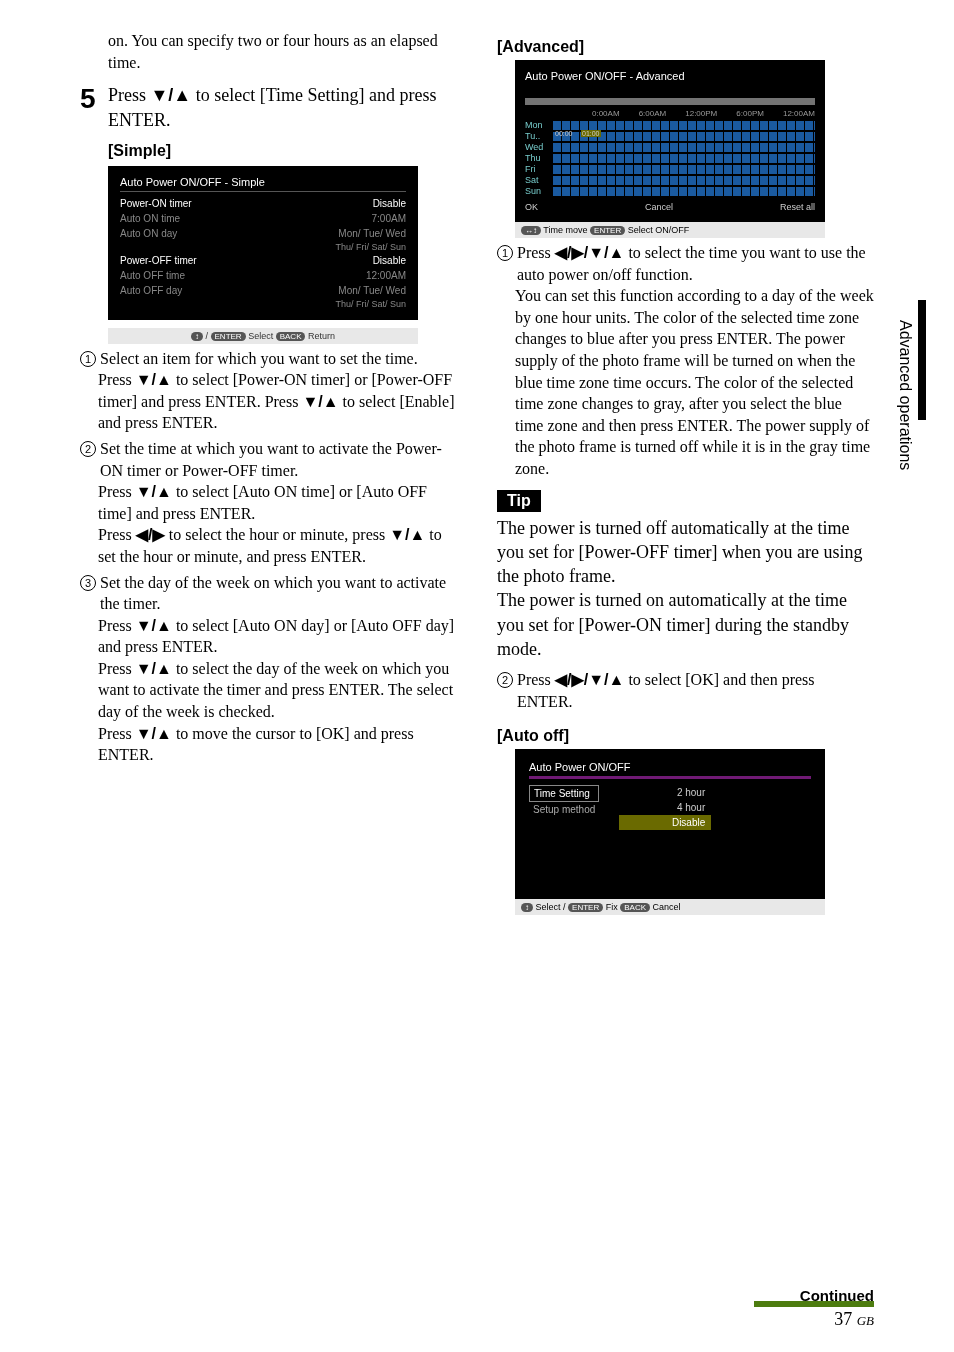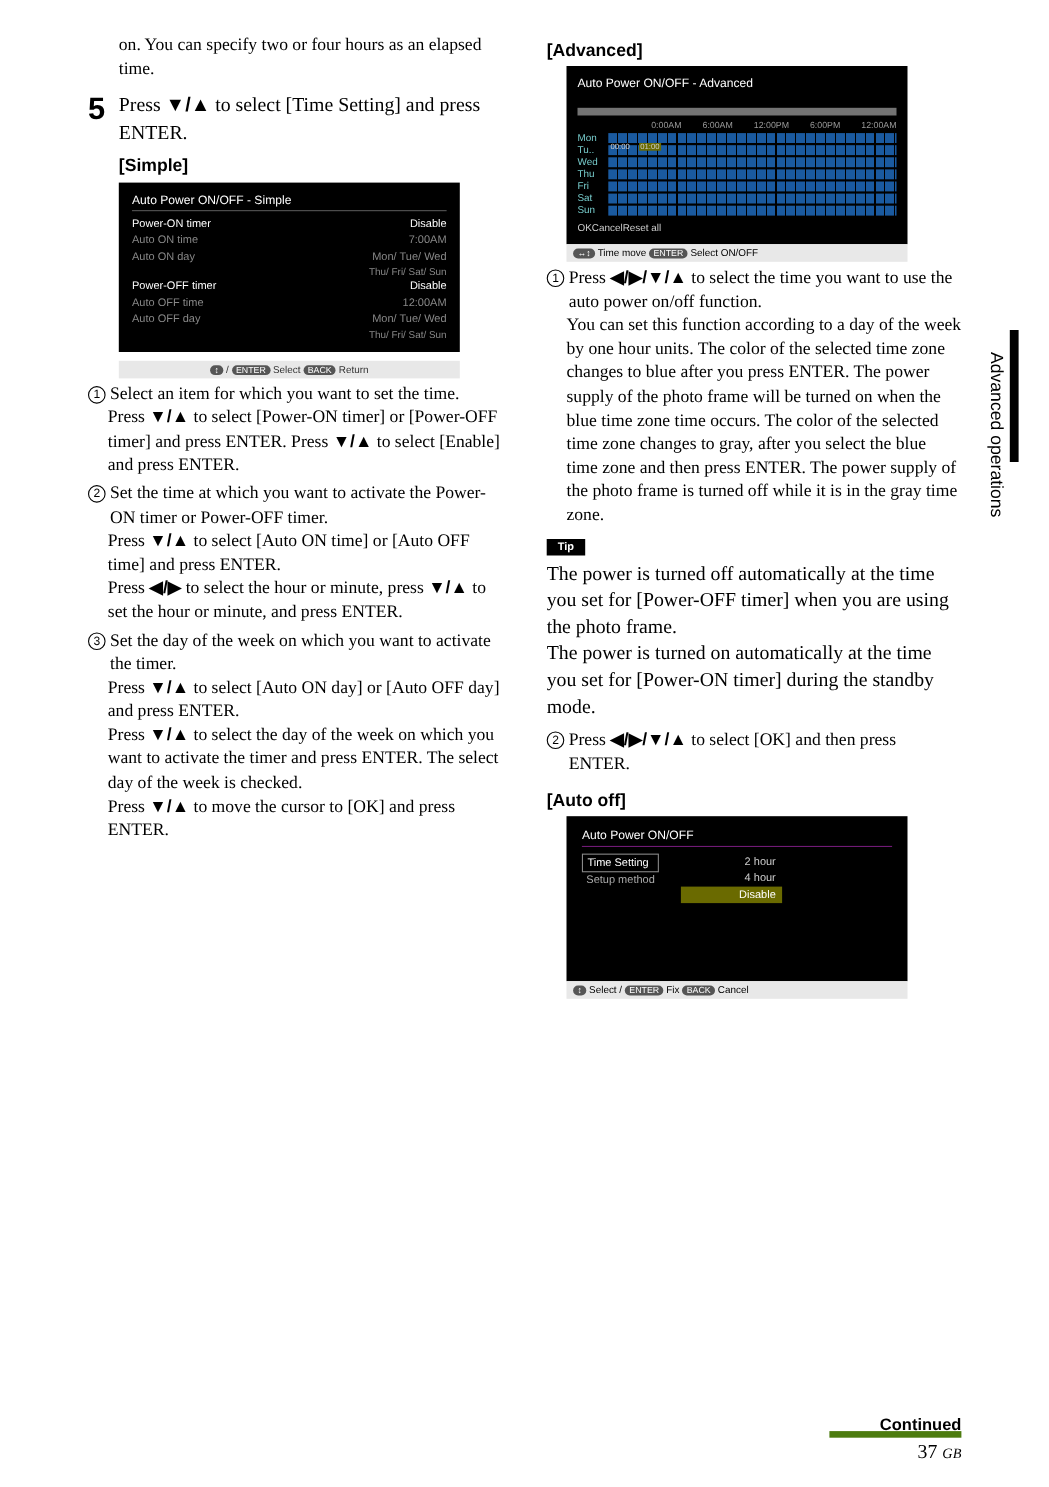--- a/index.html
+++ b/index.html
@@ -117,35 +117,35 @@
     width: 310px;
     margin-left: 18px;
     box-sizing: border-box;
   }
   .adv-shot .title { color:#fff; font-size:11px; border-bottom:7px solid #737373; padding-bottom:16px; margin-bottom:4px;}
   .adv-shot .times { color:#999; font-size:8px; display:flex; justify-content:space-between; margin:0 0 2px 30px;padding-left:37px;}
   .adv-shot .gridrow { display:flex; align-items:center; margin:1px 0;}
   .adv-shot .daylab { width:28px; color:#7cc; font-size:9px;}
   .adv-shot .bar { flex:1; height:9px; background:repeating-linear-gradient(90deg,#1a5aa0 0 8px,#000 8px 9px);}
   .adv-shot .bar.sel { background:linear-gradient(90deg,#6a6a00 0 15px, repeating-linear-gradient(90deg,#1a5aa0 0 8px,#000 8px 9px) 15px);}
-  .adv-shot .btns { display:flex; justify-content:flex-start; margin-top:6px; color:#ccc; font-size:9px;}
+  .adv-shot .btns { display:flex; justify-content:space-between; margin-top:6px; color:#ccc; font-size:9px;}
   .adv-hint { background:#e8e8e8; margin-left:18px; width:310px; box-sizing:border-box; padding:3px 6px; font-size:9px; font-family:Arial,sans-serif;}
   .adv-hint .pill { background:#555; color:#fff; border-radius:6px; padding:0 4px; font-size:8px;}
 
   .tipbox {
     background:#000; color:#fff; font-family:Arial,sans-serif; font-weight:bold;
-    font-size:10px; padding:2px 10px; display:inline-block; margin:10px 0 4px 0;
+    font-size:16px; padding:2px 10px; display:inline-block; margin:10px 0 4px 0;
   }
   .tiptext { font-size:18px; line-height:1.35; }
 
   .autooff-shot {
     background:#000; color:#aaa; font-family:Arial,sans-serif; font-size:10px;
     padding:12px 14px; width:310px; margin-left:18px; box-sizing:border-box; height:150px;
   }
-  .autooff-shot .title { color:#fff; font-size:11px; border-bottom:1px solid #701a75; padding-bottom:3px; margin-bottom:6px;}
+  .autooff-shot .title { color:#fff; font-size:11px; border-bottom:3px solid #701a75; padding-bottom:3px; margin-bottom:6px;}
   .autooff-shot .menu { display:flex; }
   .autooff-shot .leftm div { padding:2px 4px; font-size:10px;}
   .autooff-shot .leftm .sel { border:1px solid #888; color:#fff;}
   .autooff-shot .rightm { margin-left:20px; }
   .autooff-shot .rightm div { padding:2px 6px; text-align:right; color:#ccc; width:80px;}
   .autooff-shot .rightm .hi { background:#6a6a00; color:#fff;}
   .autooff-hint { background:#e8e8e8; margin-left:18px; width:310px; box-sizing:border-box; padding:3px 6px; font-size:9px; font-family:Arial,sans-serif;}
   .autooff-hint .pill { background:#555; color:#fff; border-radius:6px; padding:0 4px; font-size:8px;}
 
   .side-tab {

